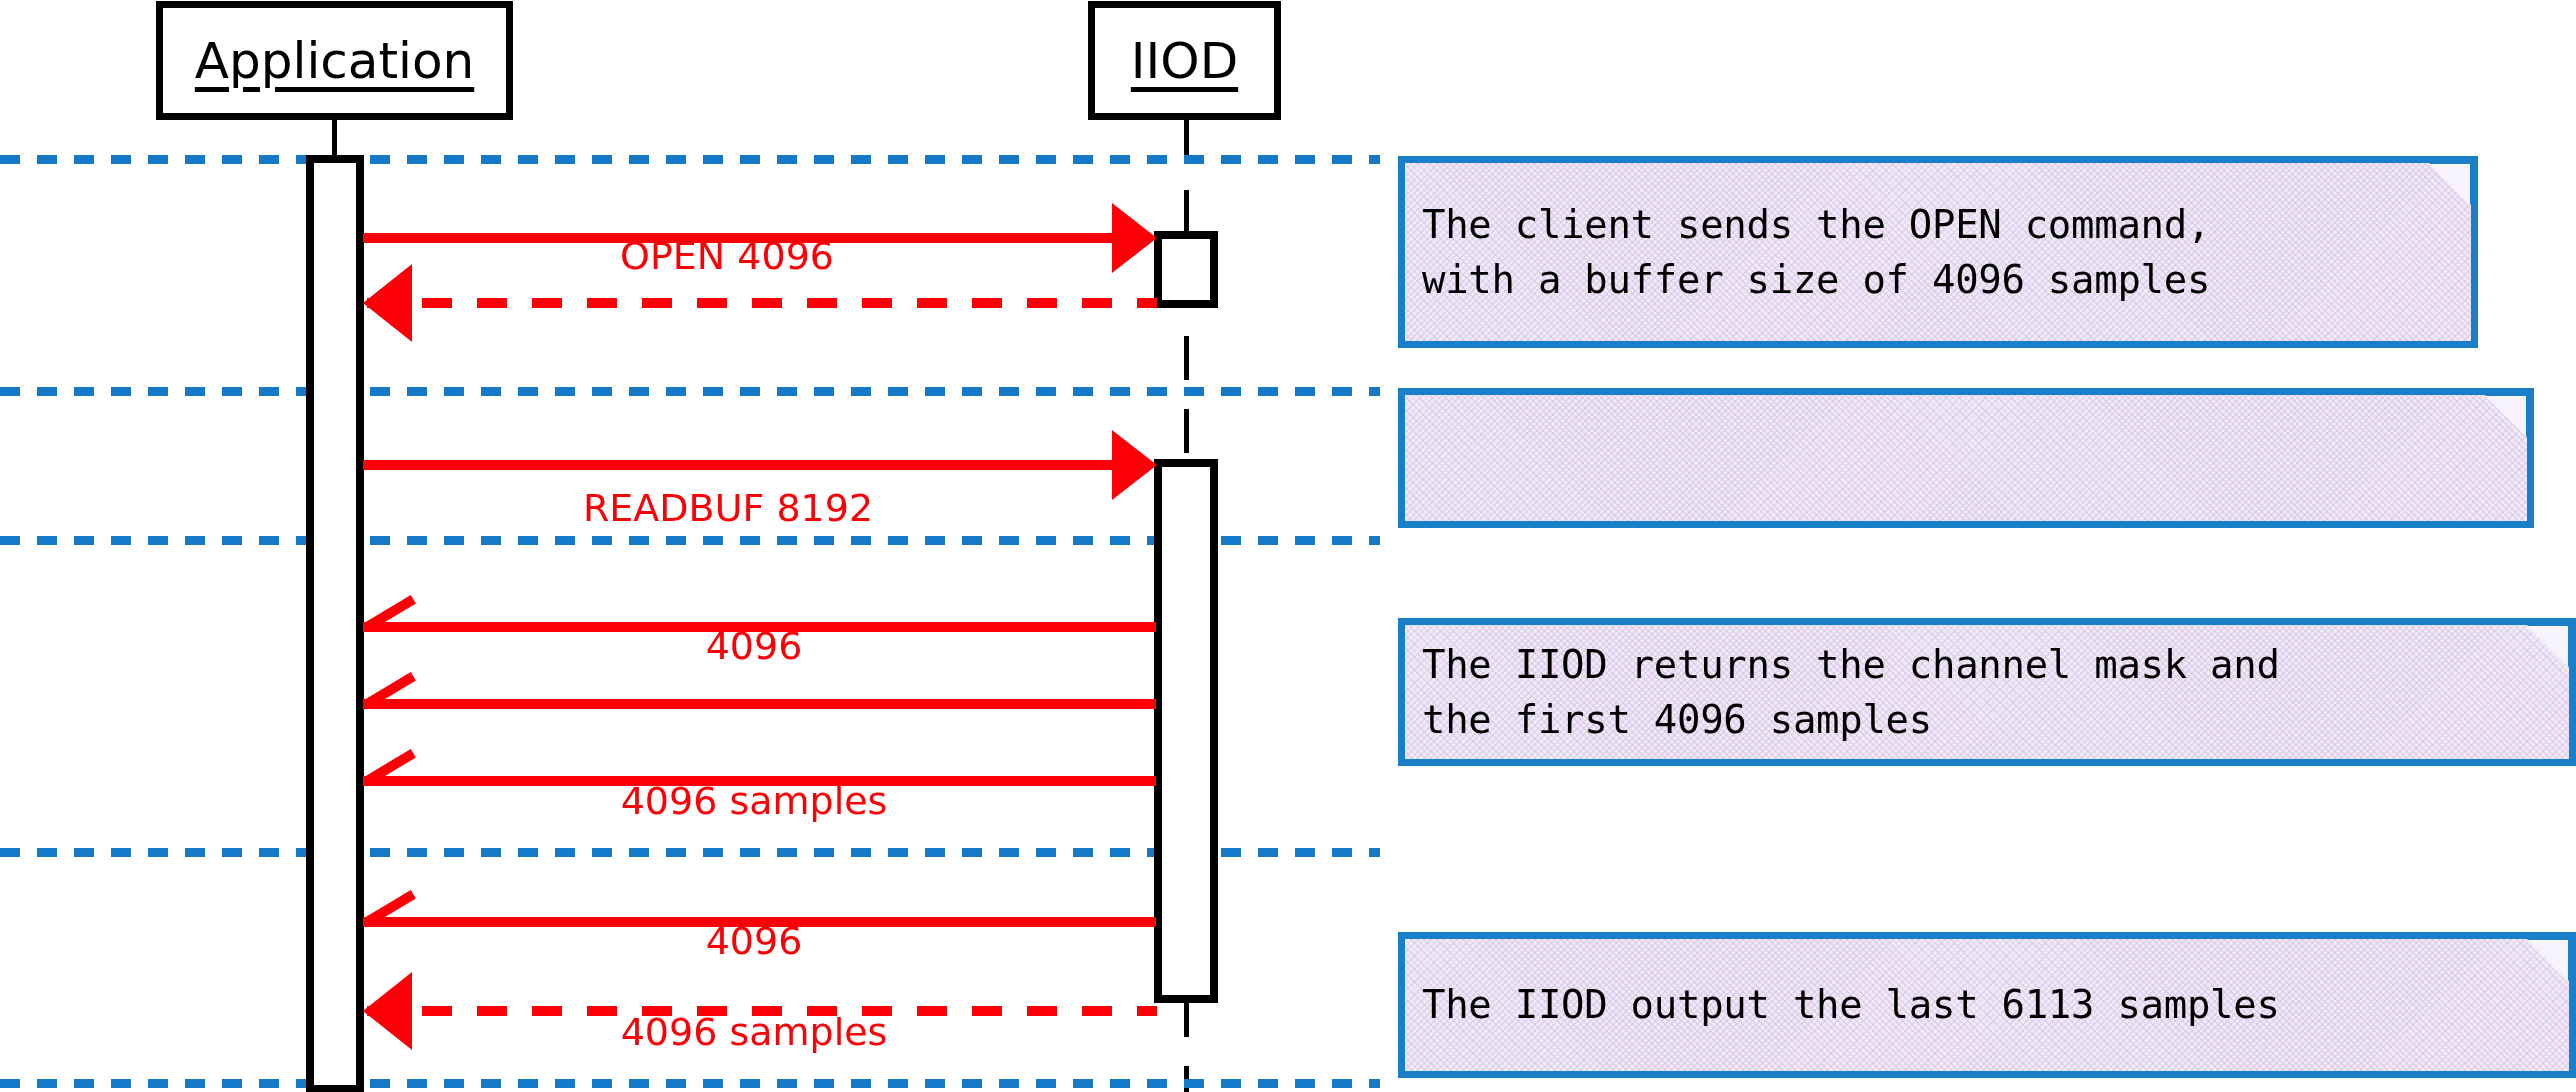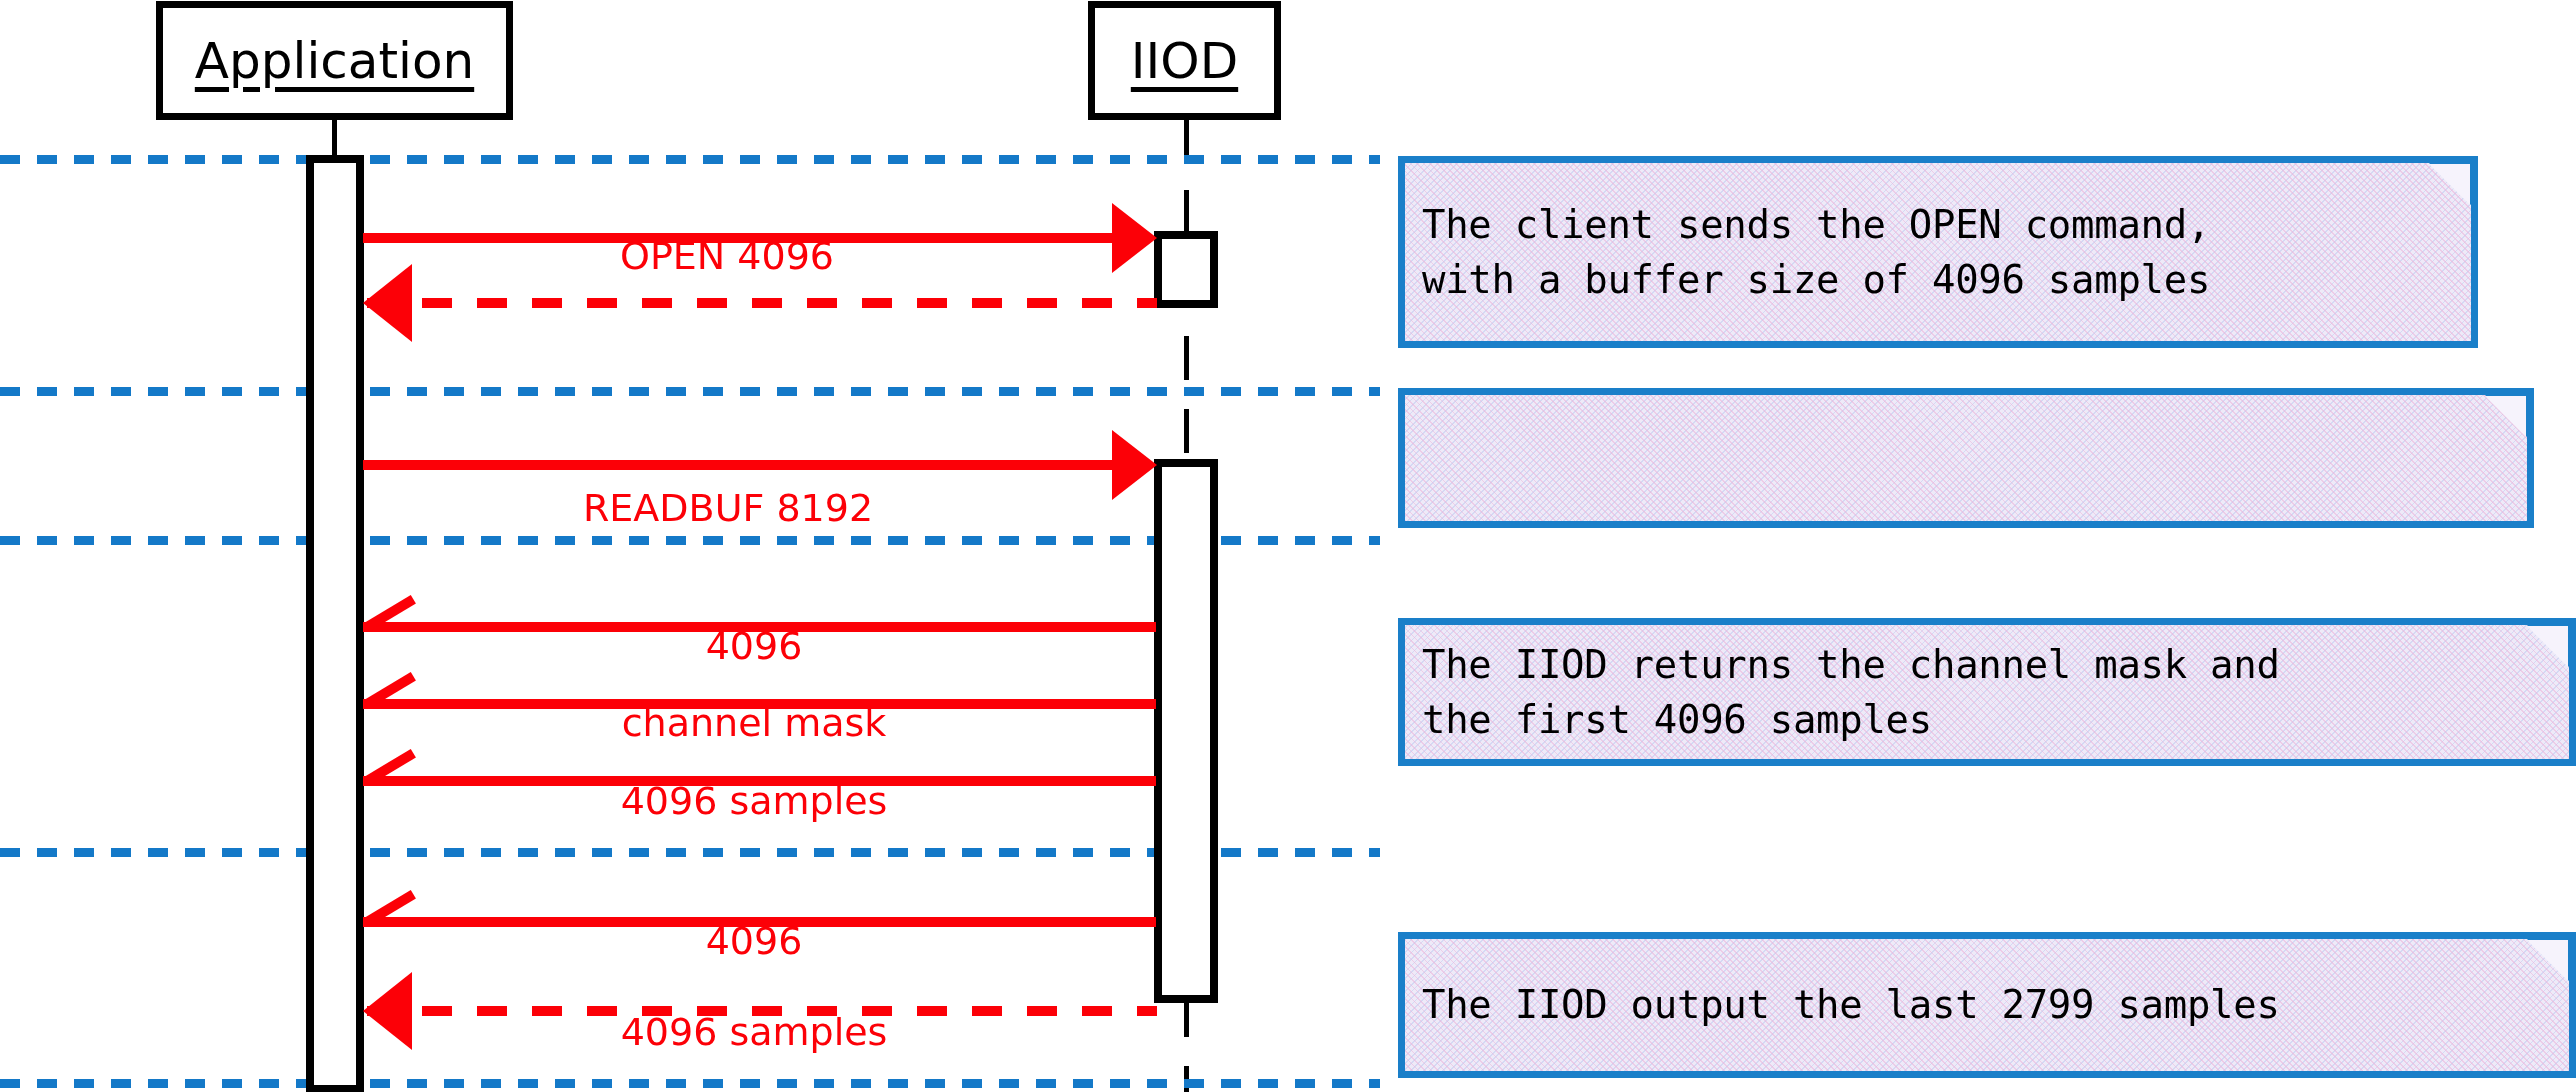--- a/index.html
+++ b/index.html
@@ -201,21 +201,20 @@
   <div class="msg-line" style="left:363px; top:460px; width:780px;"></div>
   <div class="arrow-solid-right" style="left:1112px; top:430px;"></div>
   <div class="msg-label" style="left:433px; top:489px; width:590px;">READBUF 8192</div>
 
   <div class="msg-line" style="left:363px; top:622px; width:793px;"></div>
   <div class="arrow-half-left" style="left:367px; top:622px;"></div>
   <div class="msg-label" style="left:459px; top:627px; width:590px;">4096</div>
 
   <div class="msg-line" style="left:363px; top:699px; width:793px;"></div>
   <div class="arrow-half-left" style="left:367px; top:699px;"></div>
-  <div class="msg-label" style="left:459px; top:704px; width:590px;">channel mask</div>
 
   <div class="msg-line" style="left:363px; top:776px; width:793px;"></div>
   <div class="arrow-half-left" style="left:367px; top:776px;"></div>
   <div class="msg-label" style="left:459px; top:782px; width:590px;">4096 samples</div>
 
   <div class="msg-line" style="left:363px; top:917px; width:793px;"></div>
   <div class="arrow-half-left" style="left:367px; top:917px;"></div>
   <div class="msg-label" style="left:459px; top:922px; width:590px;">4096</div>
 
   <div class="msg-line dashed" style="left:367px; top:1006px; width:790px;"></div>
@@ -237,17 +236,17 @@
   <div class="note" style="left:1398px; top:618px; width:1178px; height:148px;">
     <span class="note-fold"></span>
     <span class="note-fold-inner"></span>
     <span class="note-text">The IIOD returns the channel mask and
 the first 4096 samples</span>
   </div>
 
   <div class="note" style="left:1398px; top:932px; width:1178px; height:146px;">
     <span class="note-fold"></span>
     <span class="note-fold-inner"></span>
-    <span class="note-text">The IIOD output the last 2799 samples</span>
+    <span class="note-text">The IIOD output the last 6113 samples</span>
   </div>
 
 </div>
 
 
 </body></html>

